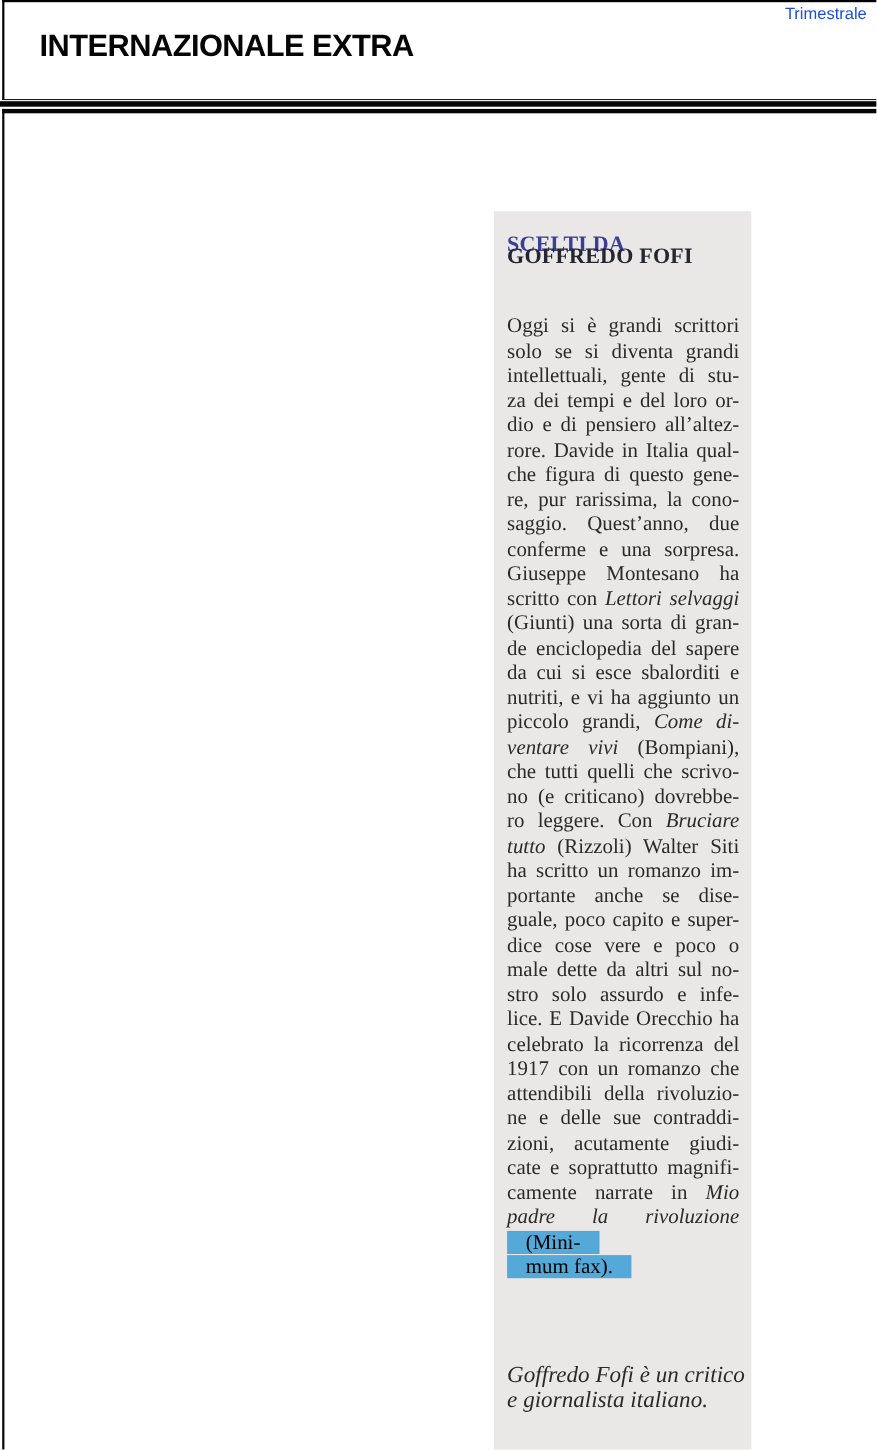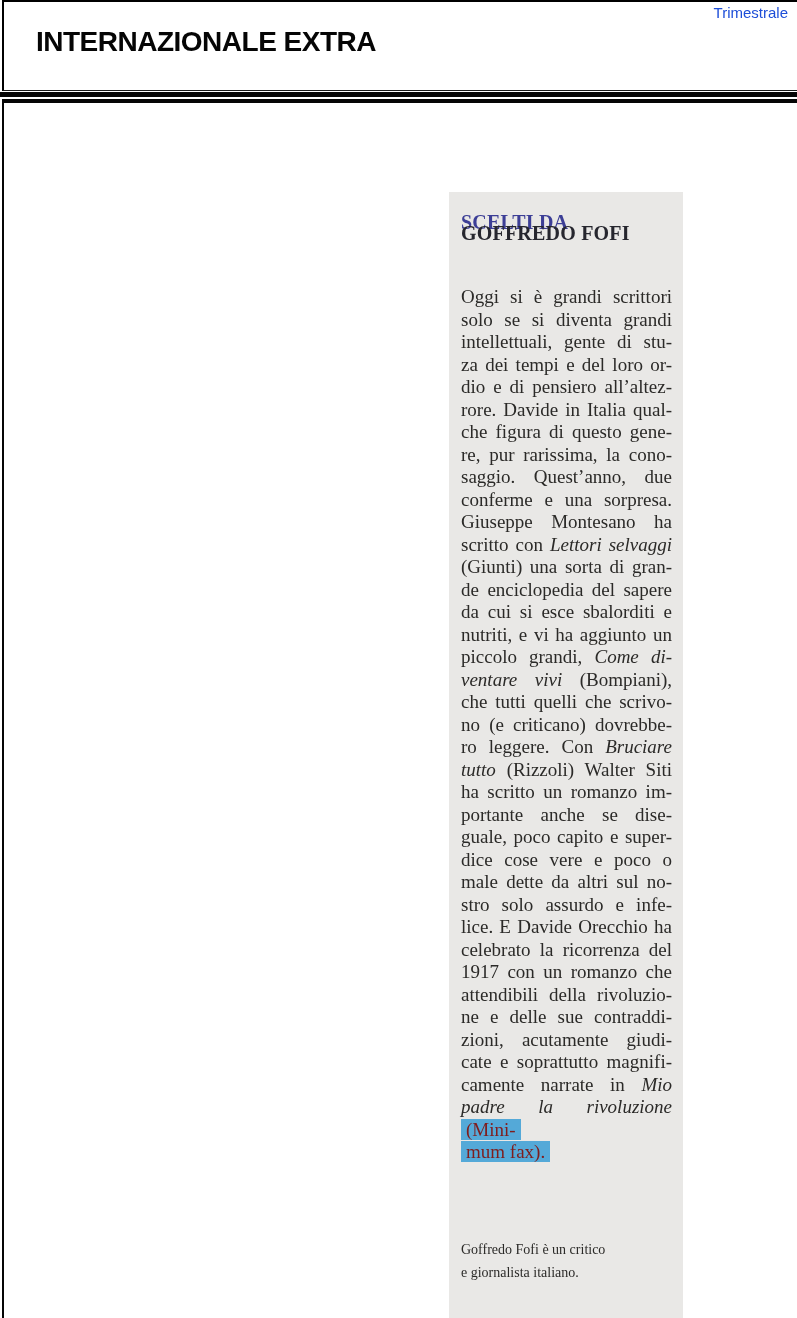--- a/index.html
+++ b/index.html
@@ -84,34 +84,35 @@
     position: absolute;
     left: 12px; top: 94px;
     width: 211px;
     font-size: 19px;
     line-height: 22.5px;
   }
   #article-footer {
     position: absolute;
     left: 12px; top: 1046px;
     width: 211px;
-    font-size: 14px;
+    font-size: 21px;
     line-height: 23px;
+    font-style: italic;
   }
   .tline { white-space: nowrap; }
   .tline.fill {
     white-space: normal;
     text-align: justify;
     text-align-last: justify;
   }
   .i { font-style: italic; }
   .hl {
     background: var(--highlight, #54a9d8);
-    color: #7f1d1d;
-    padding: 0 5px;
+    color: #000000;
+    padding: 0 17px;
   }
 </style>
 </head>
 <body>
 
 <div id="page">
 
   <div id="masthead-box"></div>
 
   <div id="publication-title">INTERNAZIONALE EXTRA</div>

